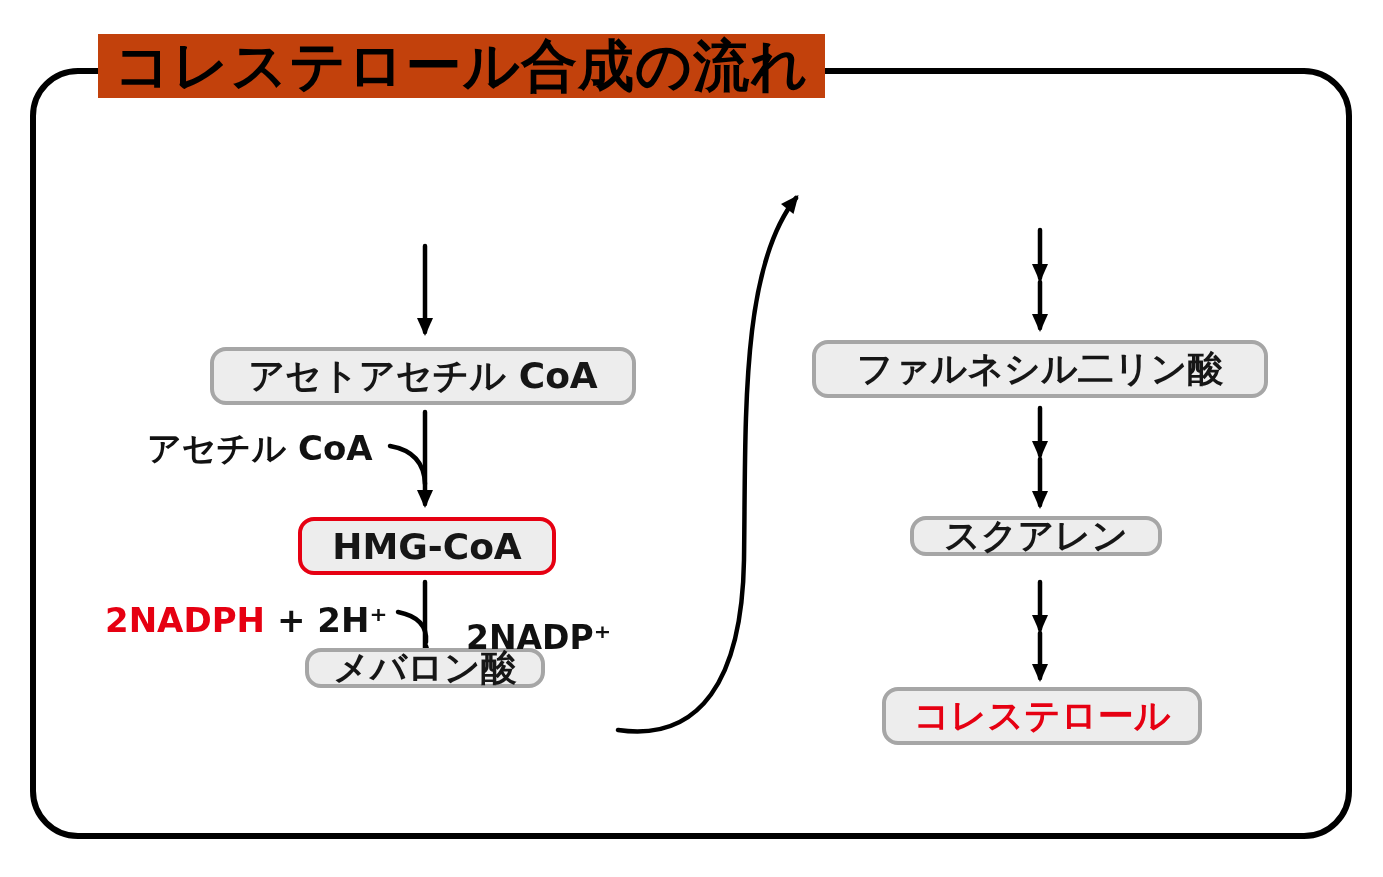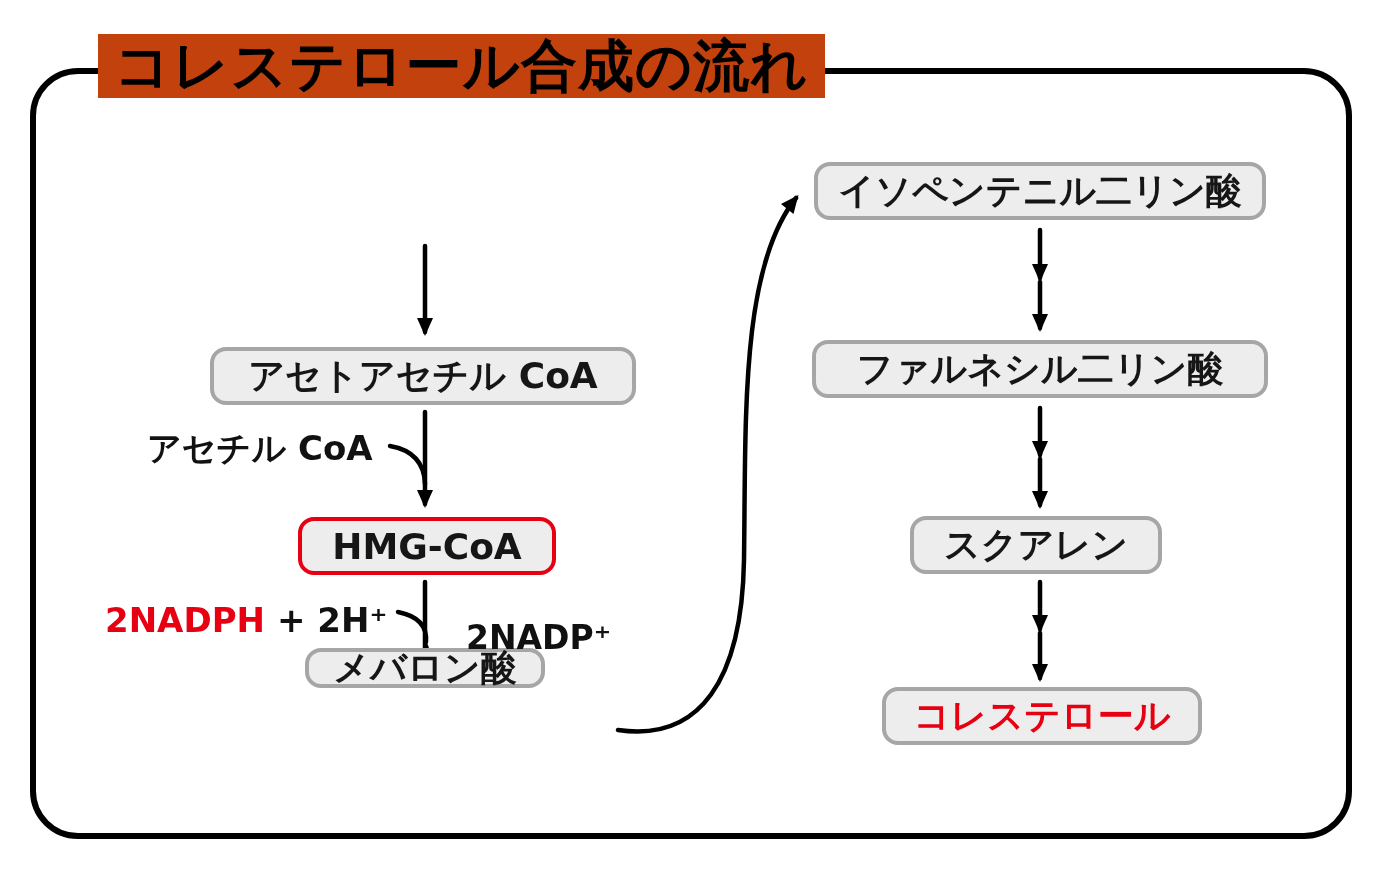--- a/index.html
+++ b/index.html
@@ -75,21 +75,20 @@
   <div class="node" style="left:305px; top:648px; width:240px; height:40px;">メバロン酸</div>
 
   <div class="sidelabel" style="left:135px; top:428px;margin-left:12px;">アセチル CoA</div>
 
   <div class="sidelabel" style="left:105px; top:600px;">
     <span class="red">2NADPH</span><span style="margin-left:12px;margin-top:13px;">+ 2H⁺</span>
   </div>
 
   <div class="sidelabel" style="left:466px; top:618px; font-size:33px;">2NADP⁺</div>
 
-  <div class="node" style="left:814px; top:162px; width:452px; height:58px;">イソペンテニル二リン酸</div>
 
   <div class="node" style="left:812px; top:340px; width:456px; height:58px;">ファルネシル二リン酸</div>
 
-  <div class="node" style="left:910px; top:516px; width:252px; height:58px;">スクアレン</div>
+  <div class="node" style="left:910px; top:516px; width:252px; height:40px;">スクアレン</div>
 
   <div class="node red-text" style="left:882px; top:687px; width:320px; height:58px;">コレステロール</div>
 
 </div>
 
 </body></html>

